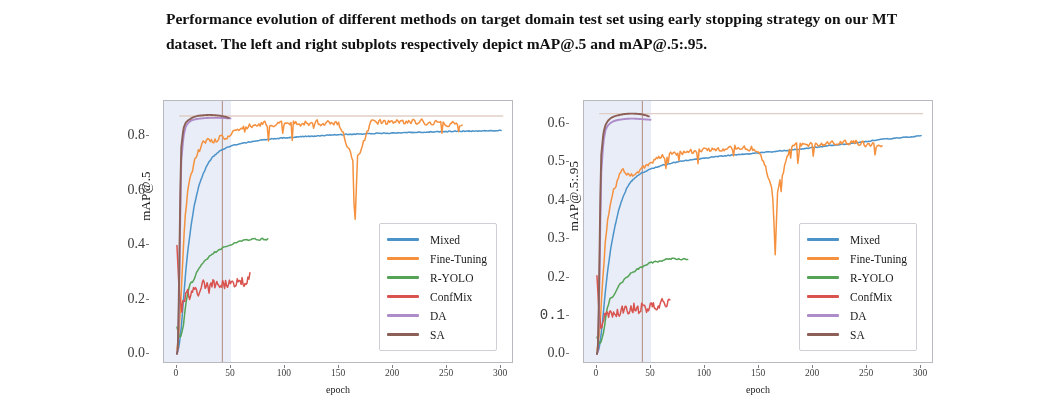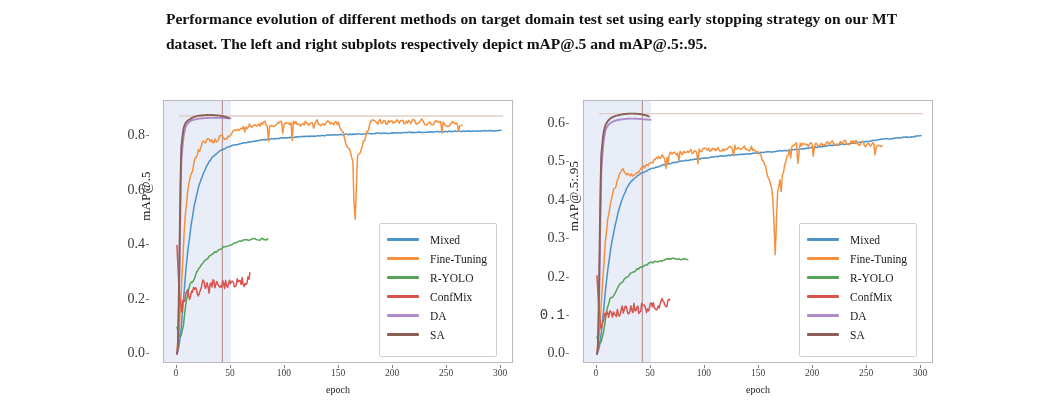--- a/index.html
+++ b/index.html
@@ -100,21 +100,21 @@
   }
   .tickmark-y{position:absolute;right:-4px;top:50%;width:3px;height:1px;background:#7c7c85;}
   .tickmark-x{position:absolute;top:-3px;left:50%;width:1px;height:3px;background:#7c7c85;}
 
   
   .legend{
     position:absolute;
     background:rgba(255,255,255,0.92);
     border:1px solid #cfcfd6;
     border-radius:2px;
-    padding:6px 9px 12px 7px;
+    padding:6px 9px 6px 7px;
   }
   #legend-left{left:271px;top:131px;}
   #legend-right{left:271px;top:131px;}
   .legend-row{
     display:flex;
     align-items:center;
     height:19px;
   }
   .legend-swatch{
     width:32px;height:3px;border-radius:1px;margin-right:11px;flex:0 0 auto;

